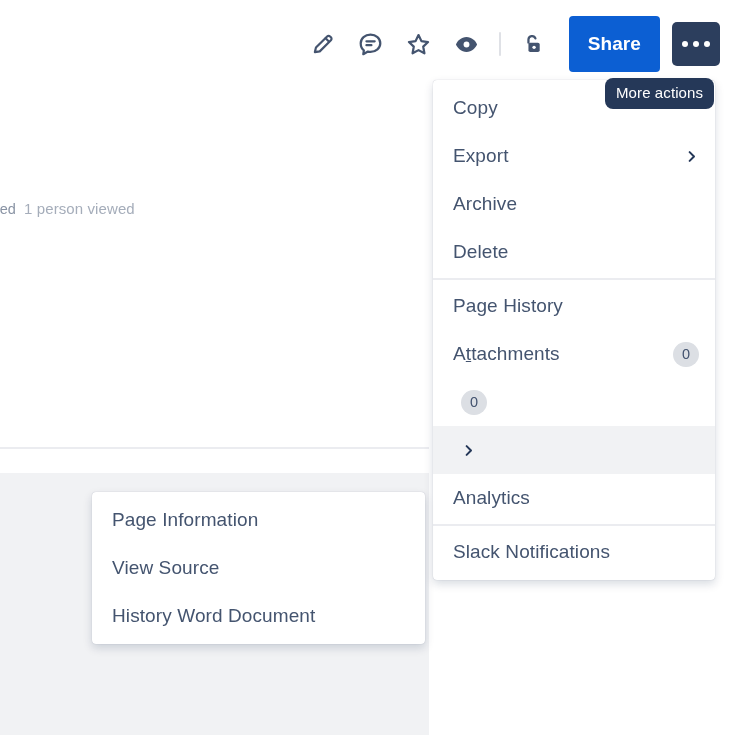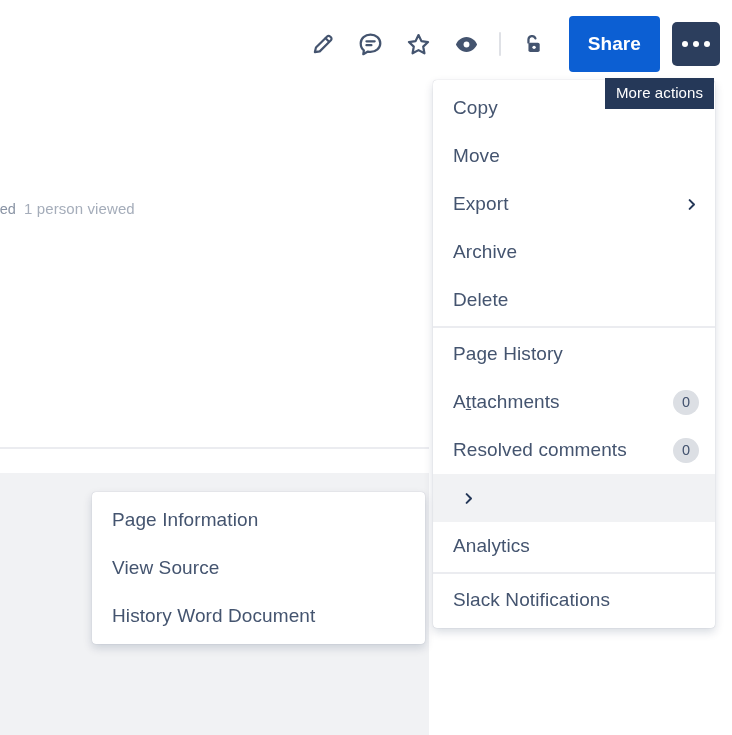--- a/index.html
+++ b/index.html
@@ -126,21 +126,21 @@
 
   
   .tooltip {
     position: absolute;
     left: 605px;
     top: 78px;
     background: #253858;
     color: #ffffff;
     font-size: 15px;
     padding: 6px 11px 8px 11px;
-    border-radius: 0;
+    border-radius: 8px;
     white-space: nowrap;
     z-index: 40;
     letter-spacing: 0.1px;
   }
 
   
   .menu {
     position: absolute;
     background: #ffffff;
     border-radius: 4px;
@@ -263,23 +263,20 @@
   </button>
 </div>
 
 <div class="tooltip">More actions</div>
 
 <div class="menu menu-main" id="menu-main">
     <div class="menu-item">
       <span class="label">Copy</span>
     </div>
     <div class="menu-item">
-      <span class="label">Move</span>
-    </div>
-    <div class="menu-item">
       <span class="label">Export</span>
       <span class="chev">
         <svg width="15" height="15" viewBox="0 0 24 24" fill="none" stroke="#253858" stroke-width="3.2" stroke-linecap="round" stroke-linejoin="round">
           <path d="M9 5l7 7-7 7"></path>
         </svg>
       </span>
     </div>
     <div class="menu-item">
       <span class="label">Archive</span>
     </div>
@@ -288,21 +285,20 @@
     </div>
     <div class="menu-sep"></div>
     <div class="menu-item">
       <span class="label">Page History</span>
     </div>
     <div class="menu-item">
       <span class="label">A<span class="underline-key">t</span>tachments</span>
       <span class="badge">0</span>
     </div>
     <div class="menu-item">
-      <span class="label">Resolved comments</span>
       <span class="badge">0</span>
     </div>
     <div class="menu-item selected">
       <span class="chev">
         <svg width="15" height="15" viewBox="0 0 24 24" fill="none" stroke="#253858" stroke-width="3.2" stroke-linecap="round" stroke-linejoin="round">
           <path d="M9 5l7 7-7 7"></path>
         </svg>
       </span>
     </div>
     <div class="menu-item">

